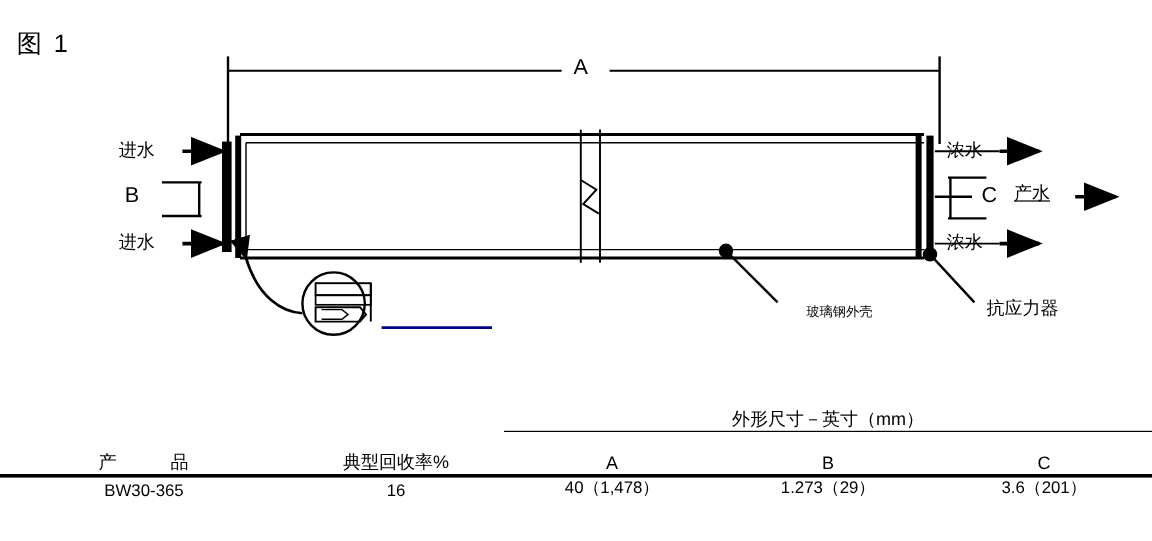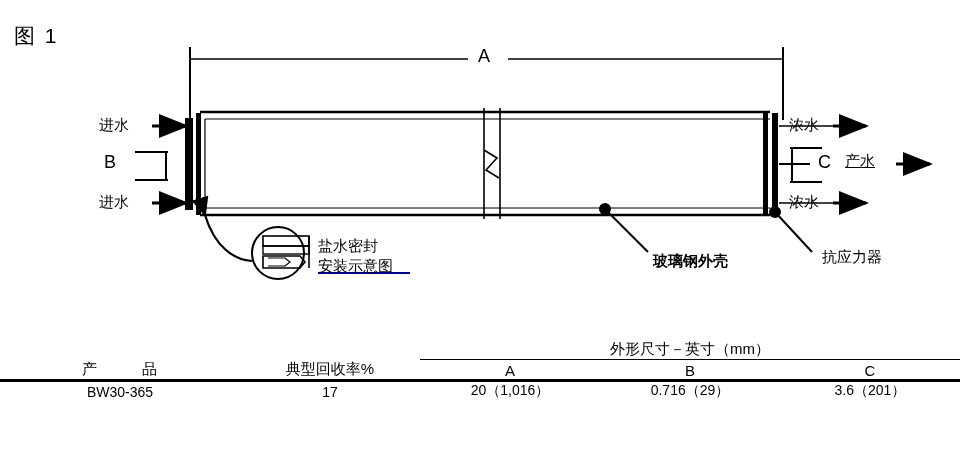--- a/index.html
+++ b/index.html
@@ -52,21 +52,21 @@
   .feed-bot { left: 99px; top: 193px; }
   .conc-top { left: 789px; top: 116px; }
   .conc-bot { left: 789px; top: 193px; }
   .permeate { left: 845px; top: 152px; text-decoration: underline; }
 
   .seal-note {
     left: 318px; top: 236px;
     line-height: 20px;
     font-size: 15px;
   }
-  .shell-note { left: 653px; top: 252px; font-size: 15px; font-weight: bold; }
+  .shell-note { left: 672px; top: 252px; font-size: 11px; }
   .anti-note { left: 822px; top: 248px; font-size: 15px; }
 
   
   #table-wrap {
     position: absolute;
     left: 0;
     top: 340px;
     width: 960px;
   }
   table.spec {
@@ -87,20 +87,21 @@
   }
   .col-prod {
     text-align: left;
     font-weight: bold;
     font-size: 15px;
     padding-left: 2px;
     letter-spacing: 1px;
   }
   .prod-label-inner {
     display: inline-block;
+    margin-top: 16px;
   }
   .prod-label-inner span:first-child { margin-right: 44px; }
   .col-rec {
     font-weight: bold;
     font-size: 15px;
     margin-top: 42px;
   }
   .subhead td {
     font-size: 15px;
     padding-top: 3px;
@@ -220,24 +221,20 @@
   <div class="abs dtext dimA">A</div>
   <div class="abs dtext dimB">B</div>
   <div class="abs dtext dimC">C</div>
 
   <div class="abs dtext feed-top">进水</div>
   <div class="abs dtext feed-bot">进水</div>
   <div class="abs dtext conc-top">浓水</div>
   <div class="abs dtext conc-bot">浓水</div>
   <div class="abs dtext permeate">产水</div>
 
-  <div class="abs seal-note">
-    <div>盐水密封</div>
-    <div>安装示意图</div>
-  </div>
 
   <div class="abs dtext shell-note">玻璃钢外壳</div>
   <div class="abs dtext anti-note">抗应力器</div>
 
   <div id="table-wrap">
     <table class="spec">
       <colgroup>
         <col style="width:240px">
         <col style="width:180px">
         <col style="width:180px">
@@ -259,22 +256,22 @@
         <td class="col-rec">典型回收率%</td>
         <td>A</td>
         <td>B</td>
         <td>C</td>
       </tr>
       <tr>
         <td class="rule-thick" colspan="5"></td>
       </tr>
       <tr class="datarow">
         <td class="col-prod">BW30-365</td>
-        <td>17</td>
-        <td>20（1,016）</td>
-        <td>0.716（29）</td>
+        <td>16</td>
+        <td>40（1,478）</td>
+        <td>1.273（29）</td>
         <td>3.6（201）</td>
       </tr>
     </tbody>
       </table>
   </div>
 
 </div>
 
 </body></html>

